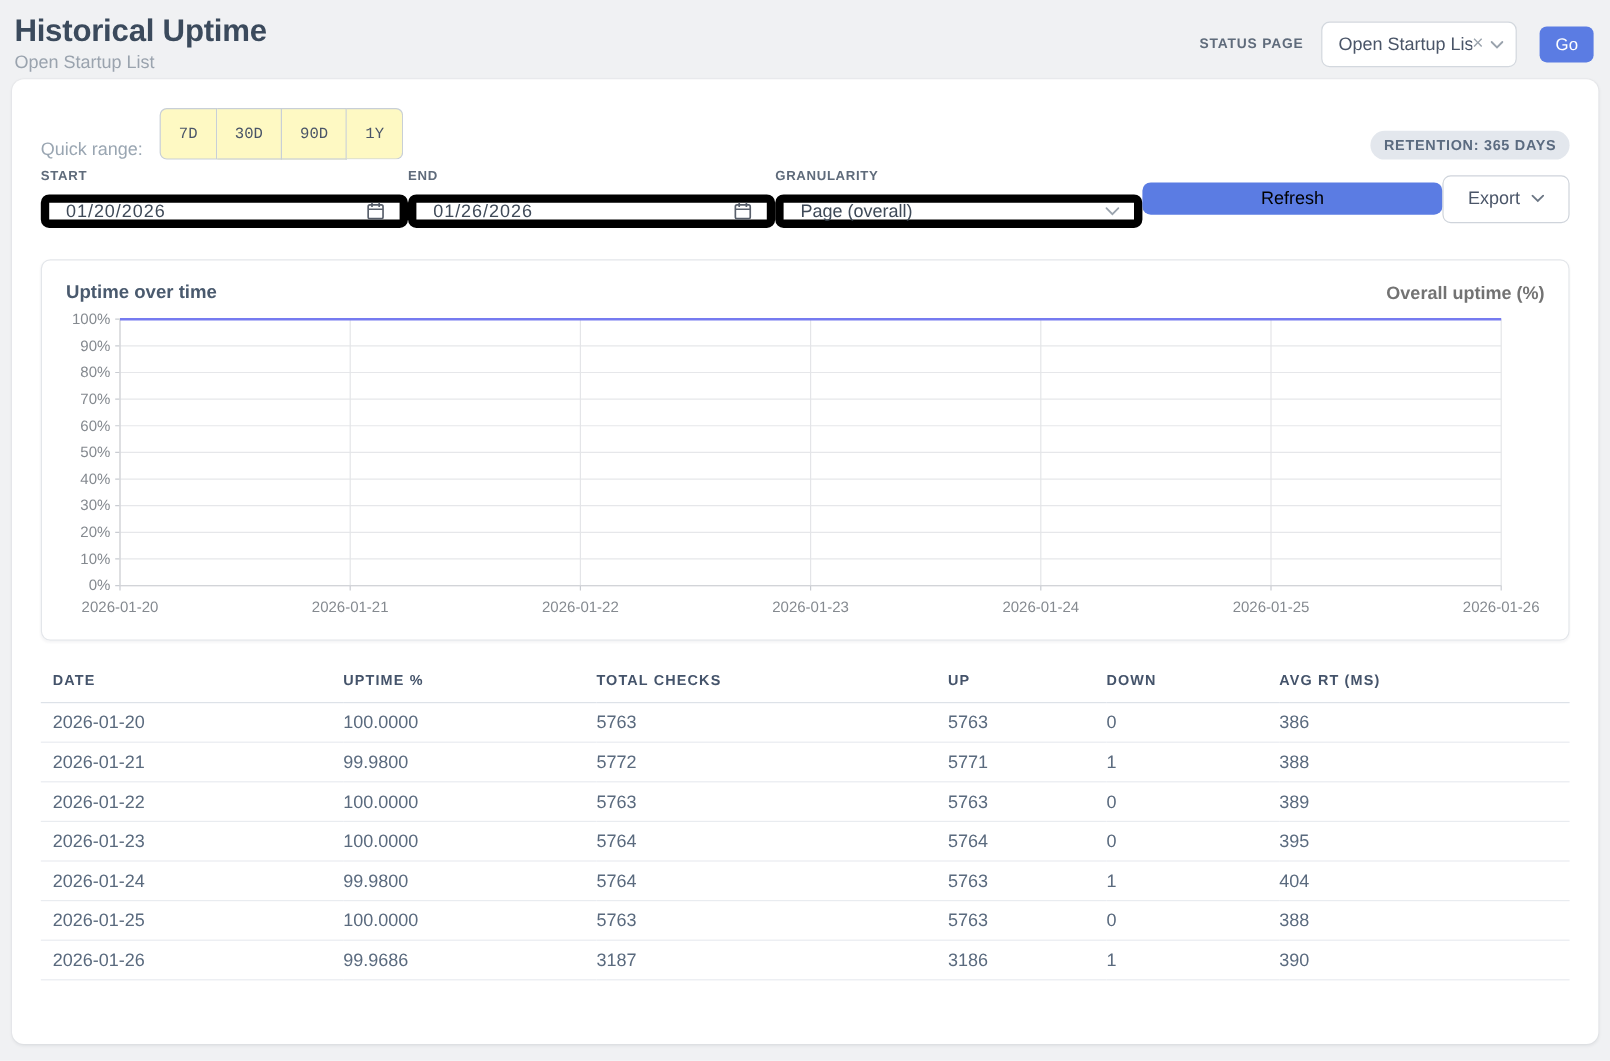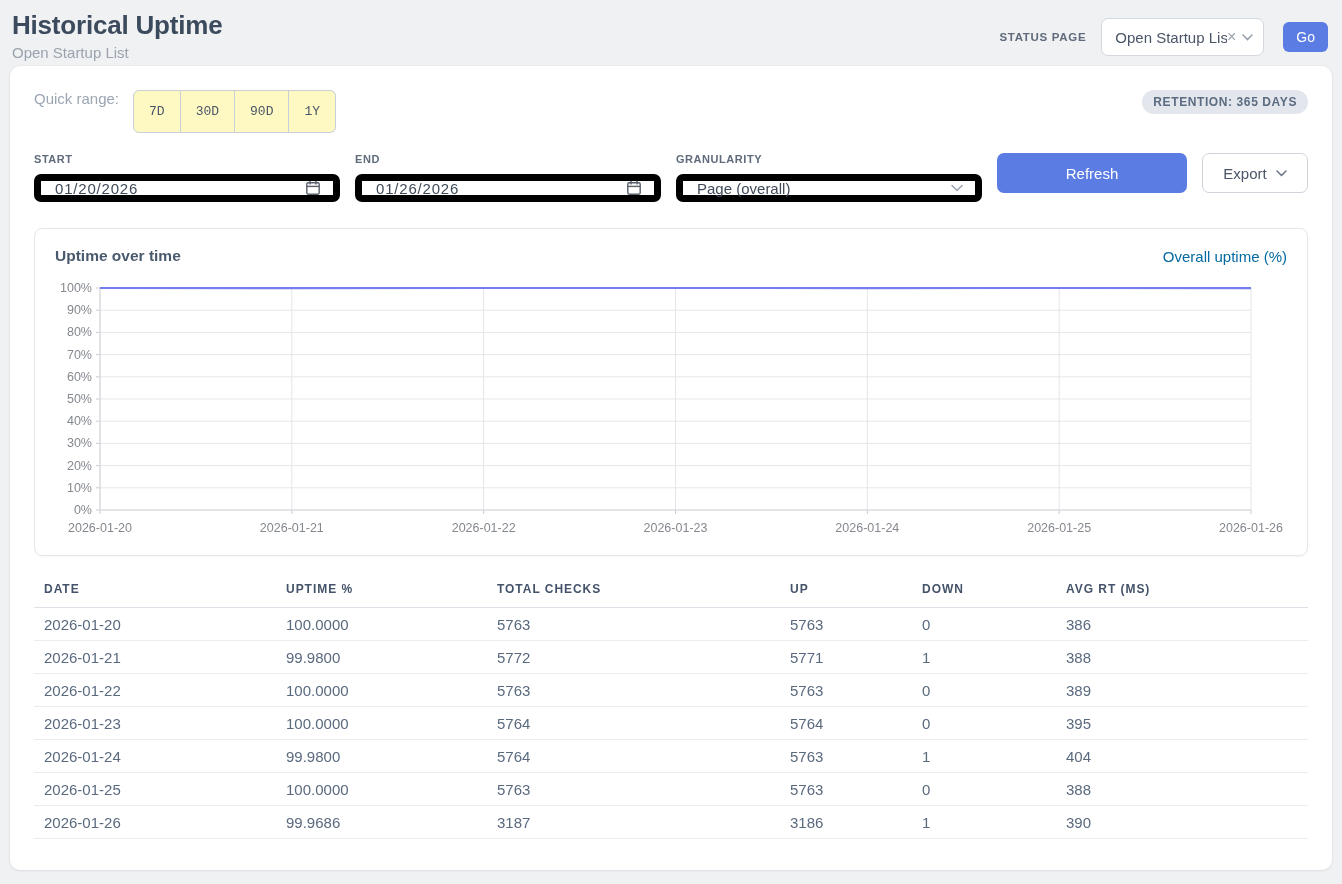--- a/index.html
+++ b/index.html
@@ -31,65 +31,65 @@
     height:30px; padding:0 13px; cursor:pointer; margin-left:4px;
     font-family:inherit;
   }
   
   .panel {
     margin:0 10px; background:#fff; border-radius:10px;
     box-shadow:0 1px 3px rgba(16,24,40,.07), 0 0 0 1px rgba(16,24,40,.02);
     padding:24px; height:804px;
   }
   
-  .quick-row { display:flex; align-items:flex-start; gap:14px; }
+  .quick-row { display:flex; align-items:flex-end; gap:14px; }
   .quick-label { color:#9aa6b2; font-size:15px; }
   .segmented { display:inline-flex; }
   .segmented button {
     background:#fef9c3; border:1px solid #c8cfd7; border-left-width:0;
     padding:0 15px; font-size:13px; color:#4a5568; height:43px; cursor:pointer;
     font-family:Liberation Mono, monospace;
   }
   .segmented button:first-child { border-left-width:1px; border-radius:6px 0 0 6px; }
   .segmented button:last-child { border-radius:0 6px 6px 0; }
   .retention-badge {
     margin-left:auto; background:#e3e7ed; color:#5b6b80;
     font-size:12px; font-weight:700; letter-spacing:.05em;
     padding:5px 11px; border-radius:12px;
   }
   
-  .filters-row { margin-top:20px; display:flex; gap:15px; align-items:flex-start; }
+  .filters-row { margin-top:8px; display:flex; gap:0; align-items:center; }
   .field { display:flex; flex-direction:column; }
   .field > label {
     font-size:11px; font-weight:600; color:#5f6b7b; letter-spacing:.05em; margin-bottom:9px;
   }
   .input {
     height:28px; border:7px solid #000000; border-radius:7px; background:#fff;
     display:flex; align-items:center; justify-content:space-between;
     padding:0 12px 0 14px; font-size:15px; color:#3f4a58; cursor:pointer;
   }
   .w306 { width:306px; }
   .date-val { letter-spacing:.8px; }
   .btn-refresh {
-    flex:1; height:40px; border:none; border-radius:7px;
-    color:#ffffff; font-size:15px; cursor:pointer; font-family:inherit;
+    flex:1; height:27px; border:none; border-radius:7px;
+    color:#000000; font-size:15px; cursor:pointer; font-family:inherit;
   }
   .btn-export {
     width:106px; height:40px; background:#fff; border:1px solid #cfd4db; border-radius:7px;
     font-size:15px; color:#4a5568; display:flex; align-items:center; justify-content:center;
     gap:9px; cursor:pointer; font-family:inherit;
   }
   
   .chart-card {
     margin-top:26px; border:1px solid #e3e6ea; border-radius:8px;
     padding:18px 20px 12px; box-shadow:0 1px 2px rgba(16,24,40,.04);
   }
-  .chart-head { display:flex; justify-content:space-between; align-items:center; margin-bottom:16px;gap:44px; }
+  .chart-head { display:flex; justify-content:space-between; align-items:center; margin-bottom:6px;gap:44px; }
   .chart-title { font-size:15.5px; font-weight:700; color:#4a5a6e; }
-  .chart-legend { color:#0369a1; font-size:15px; }
+  .chart-legend { color:#737373; font-size:15px;font-weight:bold; }
   .chart-svg { display:block; width:100%; height:262px; }
   
   .data-table { margin-top:14px; width:100%; border-collapse:collapse; table-layout:fixed; }
   .data-table th {
     text-align:left; font-size:12px; color:#44536a; letter-spacing:.08em;
     font-weight:700; padding:12px 0 11px 0; border-bottom:1px solid #dde2e8;
   }
   .data-table td {
     font-size:15px; color:#5a6a7e; padding:0; height:33px;
     border-bottom:1px solid #e9ecf0; vertical-align:middle;

